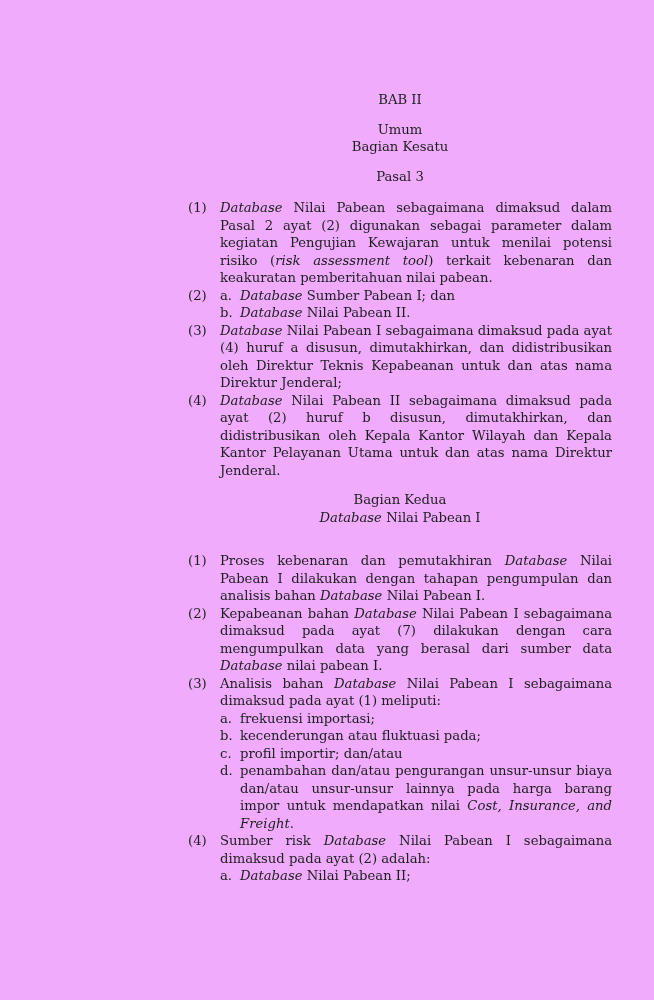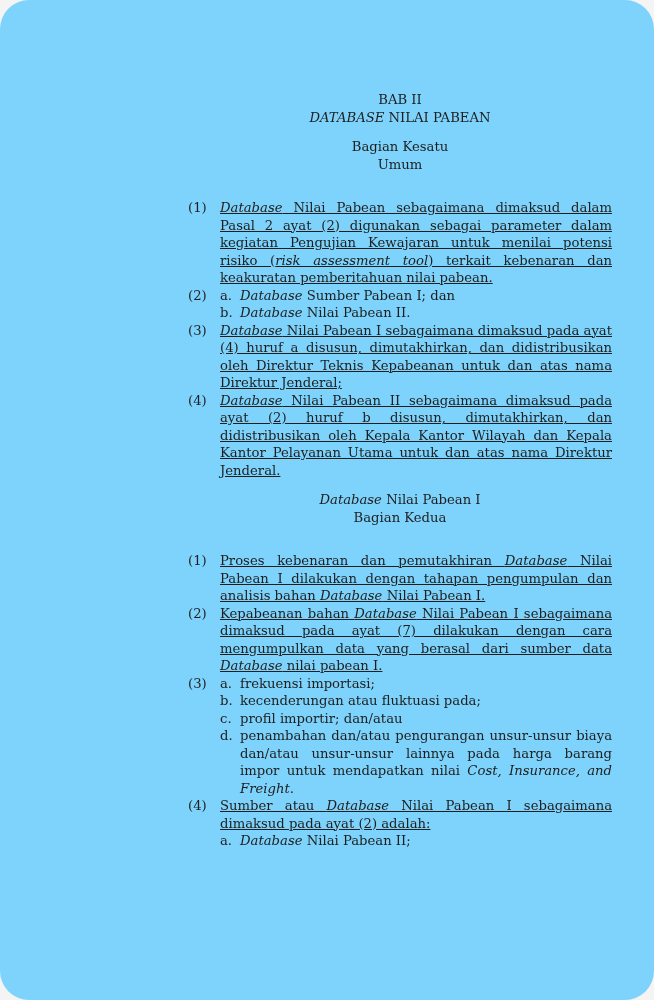--- a/index.html
+++ b/index.html
@@ -3,54 +3,53 @@
 <meta charset="utf-8">
 <style>
   html, body { margin: 0; padding: 0; }
   body {
     width: 654px; height: 1000px;
     background: #f4f4f4;
     font-family: "DejaVu Serif", "Liberation Serif", serif;
   }
   .page {
     width: 654px; height: 1000px;
-    background: #7dd3fc;
+    background: #f0abfc;
     color: #1e1e1e;
     box-sizing: border-box;
     padding: 91px 42px 0 188px;
     font-size: 13.2px;
     line-height: 17.5px;
     overflow: hidden;
-    border-radius: 29px;
   }
   .center-line { text-align: center; }
   .gap-s { height: 12px; }
   .gap-m { height: 14px; }
   .item { display: flex; margin: 0; }
   .item .num { width: 32px; flex: 0 0 32px; }
   .item .body { flex: 1; min-width: 0; }
-  .ptext { display: block; text-align: justify; text-decoration: underline; }
+  .ptext { display: block; text-align: justify; }
   .subitem { display: flex; }
   .subitem .letter { width: 20px; flex: 0 0 20px; }
   .subitem .subtext { flex: 1; min-width: 0; display: block; text-align: justify; }
   em { font-style: italic; }
 </style>
 </head>
 <body>
 
 <div class="page">
 
   <div class="center-line">BAB II</div>
-  <div class="center-line"><em>DATABASE</em><span> NILAI PABEAN</span></div>
 
   <div class="gap-s"></div>
+  <div class="center-line">Umum</div>
   <div class="center-line">Bagian Kesatu</div>
-  <div class="center-line">Umum</div>
 
   <div class="gap-s"></div>
+  <div class="center-line">Pasal 3</div>
   <div class="gap-m"></div>
 
   <div class="item">
     <span class="num">(1)</span>
     <div class="body">
       <span class="ptext"><em>Database</em><span> Nilai Pabean sebagaimana dimaksud dalam Pasal 2 ayat (2) digunakan sebagai parameter dalam kegiatan Pengujian Kewajaran untuk menilai potensi risiko (</span><em>risk assessment tool</em><span>) terkait kebenaran dan keakuratan pemberitahuan nilai pabean.</span></span>
     </div>
   </div>
 
   <div class="item">
@@ -75,22 +74,22 @@
   </div>
 
   <div class="item">
     <span class="num">(4)</span>
     <div class="body">
       <span class="ptext"><em>Database</em><span> Nilai Pabean II sebagaimana dimaksud pada ayat (2) huruf b disusun, dimutakhirkan, dan didistribusikan oleh Kepala Kantor Wilayah dan Kepala Kantor Pelayanan Utama untuk dan atas nama Direktur Jenderal.</span></span>
     </div>
   </div>
 
   <div class="gap-s"></div>
+  <div class="center-line">Bagian Kedua</div>
   <div class="center-line"><em>Database</em><span> Nilai Pabean I</span></div>
-  <div class="center-line">Bagian Kedua</div>
 
   <div class="gap-s"></div>
   <div class="gap-m"></div>
 
   <div class="item">
     <span class="num">(1)</span>
     <div class="body">
       <span class="ptext"><span>Proses kebenaran dan pemutakhiran </span><em>Database</em><span> Nilai Pabean I dilakukan dengan tahapan pengumpulan dan analisis bahan </span><em>Database</em><span> Nilai Pabean I.</span></span>
     </div>
   </div>
@@ -98,20 +97,21 @@
   <div class="item">
     <span class="num">(2)</span>
     <div class="body">
       <span class="ptext"><span>Kepabeanan bahan </span><em>Database</em><span> Nilai Pabean I sebagaimana dimaksud pada ayat (7) dilakukan dengan cara mengumpulkan data yang berasal dari sumber data </span><em>Database</em><span> nilai pabean I.</span></span>
     </div>
   </div>
 
   <div class="item">
     <span class="num">(3)</span>
     <div class="body">
+      <span class="ptext"><span>Analisis bahan </span><em>Database</em><span> Nilai Pabean I sebagaimana dimaksud pada ayat (1) meliputi:</span></span>
       <div class="subitem">
         <span class="letter">a.</span>
         <span class="subtext"><span>frekuensi importasi;</span></span>
       </div>
       <div class="subitem">
         <span class="letter">b.</span>
         <span class="subtext"><span>kecenderungan atau fluktuasi pada;</span></span>
       </div>
       <div class="subitem">
         <span class="letter">c.</span>
@@ -120,21 +120,21 @@
       <div class="subitem">
         <span class="letter">d.</span>
         <span class="subtext"><span>penambahan dan/atau pengurangan unsur-unsur biaya dan/atau unsur-unsur lainnya pada harga barang impor untuk mendapatkan nilai </span><em>Cost, Insurance, and Freight</em><span>.</span></span>
       </div>
     </div>
   </div>
 
   <div class="item">
     <span class="num">(4)</span>
     <div class="body">
-      <span class="ptext"><span>Sumber atau </span><em>Database</em><span> Nilai Pabean I sebagaimana dimaksud pada ayat (2) adalah:</span></span>
+      <span class="ptext"><span>Sumber risk </span><em>Database</em><span> Nilai Pabean I sebagaimana dimaksud pada ayat (2) adalah:</span></span>
       <div class="subitem">
         <span class="letter">a.</span>
         <span class="subtext"><em>Database</em><span> Nilai Pabean II;</span></span>
       </div>
     </div>
   </div>
 
 </div>
 
 </body></html>

